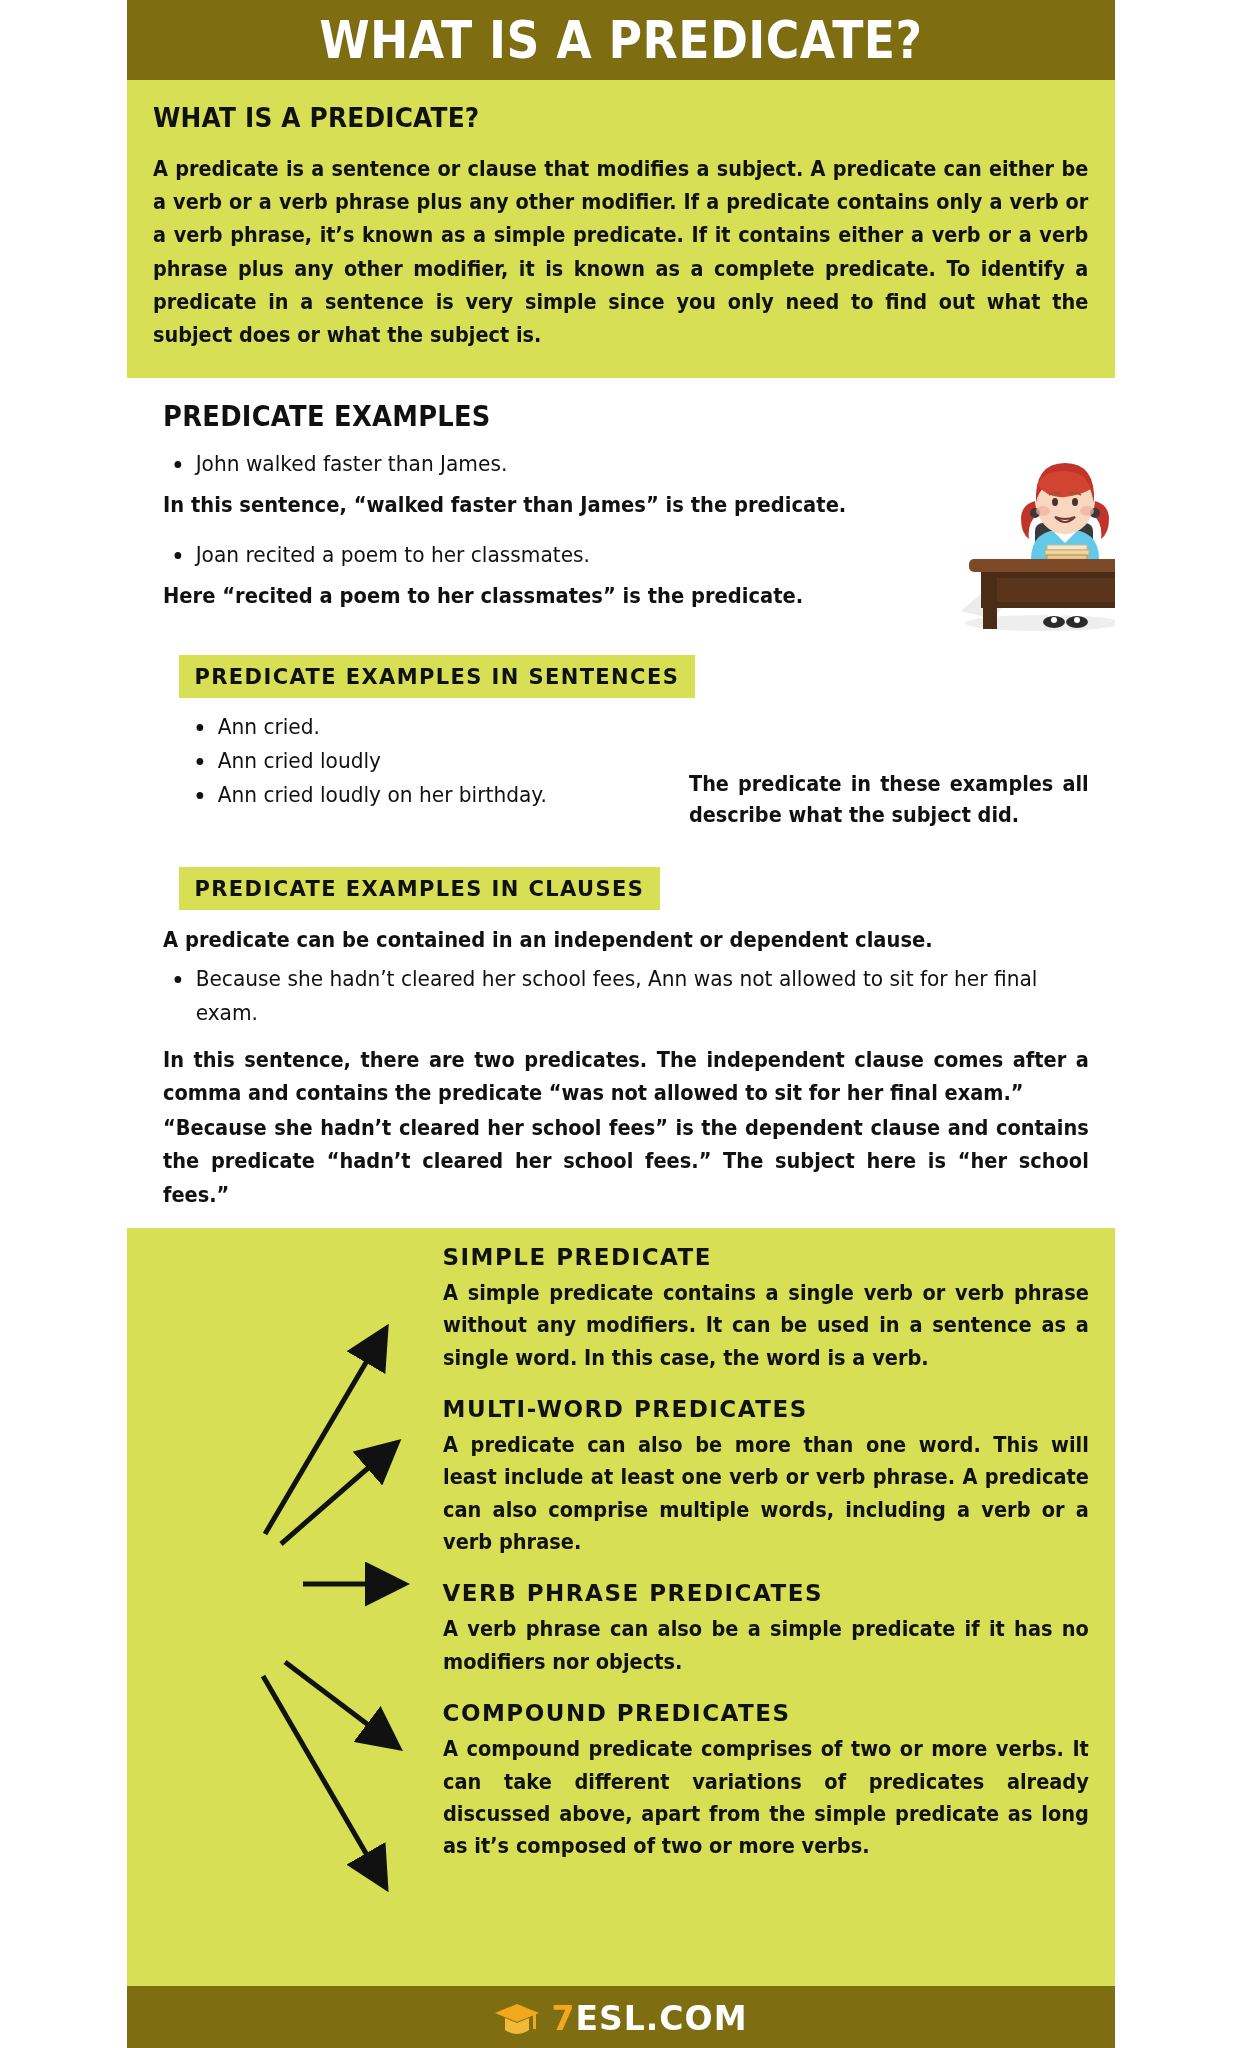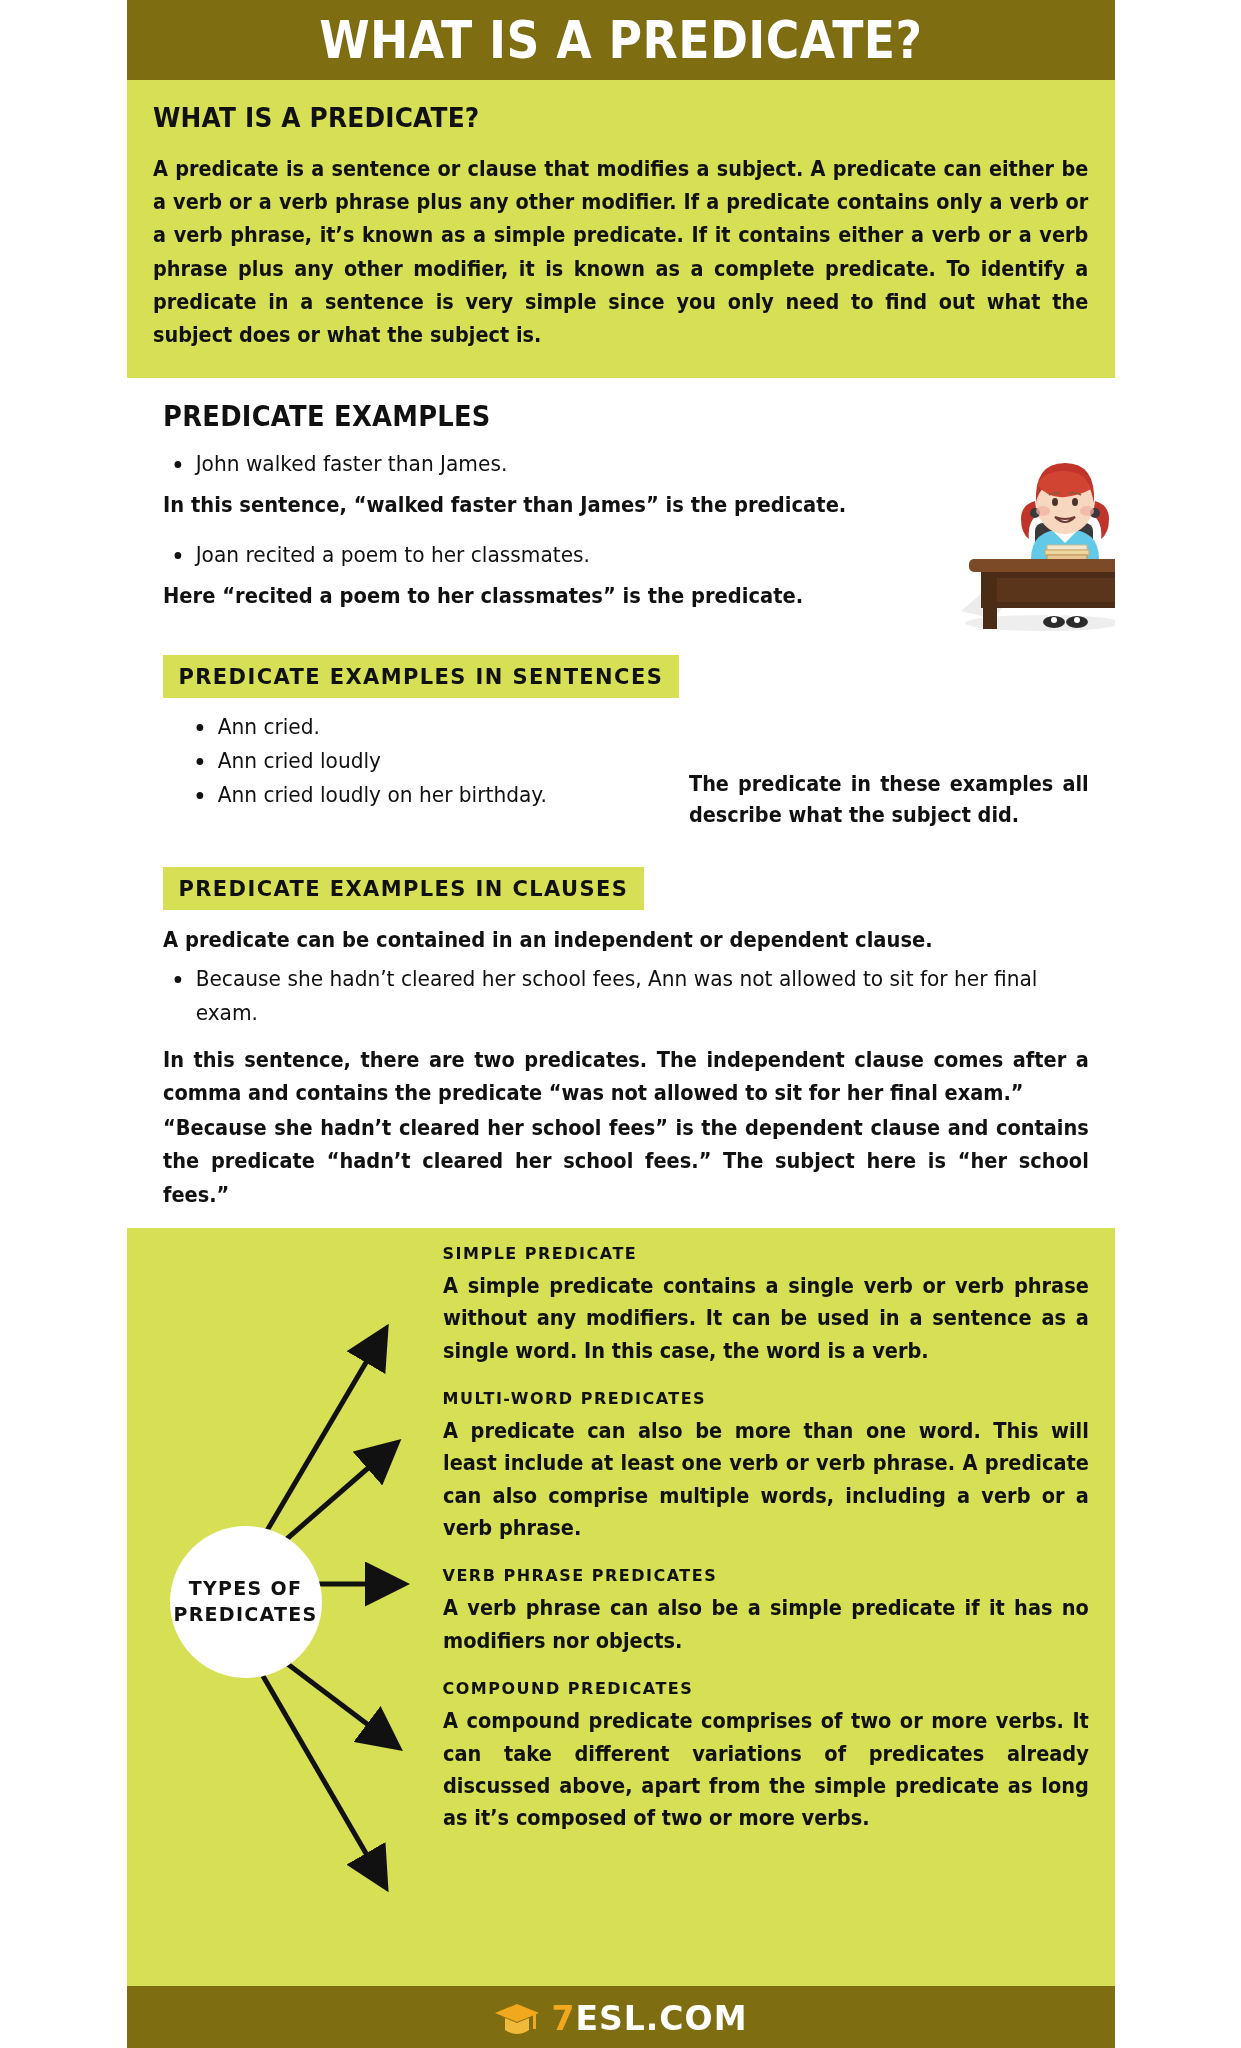--- a/index.html
+++ b/index.html
@@ -156,21 +156,21 @@
   
   .hl-heading {
     display: inline-block;
     background: #d7e054;
     padding: 10px 16px 9px 16px;
     font-family: "DejaVu Sans", sans-serif;
     font-weight: bold;
     font-size: 21px;
     letter-spacing: 1.4px;
     color: #111111;
-    margin: 14px 0 12px 0;
+    margin: 14px 0 12px 16px;
   }
 
   .two-col {
     display: flex;
     align-items: flex-start;
     gap: 4px;
   }
   .two-col .left  { flex: 0 0 500px; padding-left: 22px; }
   .two-col .right { flex: 1; padding-top: 38px; }
   .right-note {
@@ -255,21 +255,21 @@
   .types-list {
     margin-left: 290px;
     position: relative;
     z-index: 2;
   }
   .type-block { margin-bottom: 22px; }
   .type-block:last-child { margin-bottom: 0; }
   .type-heading {
     font-family: "DejaVu Sans", sans-serif;
     font-weight: bold;
-    font-size: 16px;
+    font-size: 23px;
     letter-spacing: 1.5px;
     color: #111111;
     margin: 0 0 7px 0;
   }
   .type-text {
     font-family: "DejaVu Sans", sans-serif;
     font-weight: bold;
     font-size: 20.5px;
     line-height: 1.58;
     color: #111111;
@@ -443,24 +443,20 @@
 
             <line x1="150" y1="340" x2="222" y2="340"></line>
 
             <line x1="132" y1="418" x2="222" y2="486"></line>
 
             <line x1="110" y1="432" x2="218" y2="618"></line>
           </g>
         </svg>
       </div>
 
-      <div class="hub">
-        <span>TYPES OF</span>
-        <span>PREDICATES</span>
-      </div>
 
       <div class="types-list">
         <div class="type-block">
           <h3 class="type-heading">SIMPLE PREDICATE</h3>
           <p class="type-text">A simple predicate contains a single verb or verb phrase without any modifiers. It can be used in a sentence as a single word. In this case, the word is a verb.</p>
         </div>
         <div class="type-block">
           <h3 class="type-heading">MULTI-WORD PREDICATES</h3>
           <p class="type-text">A predicate can also be more than one word. This will least include at least one verb or verb phrase. A predicate can also comprise multiple words, including a verb or a verb phrase.</p>
         </div>

